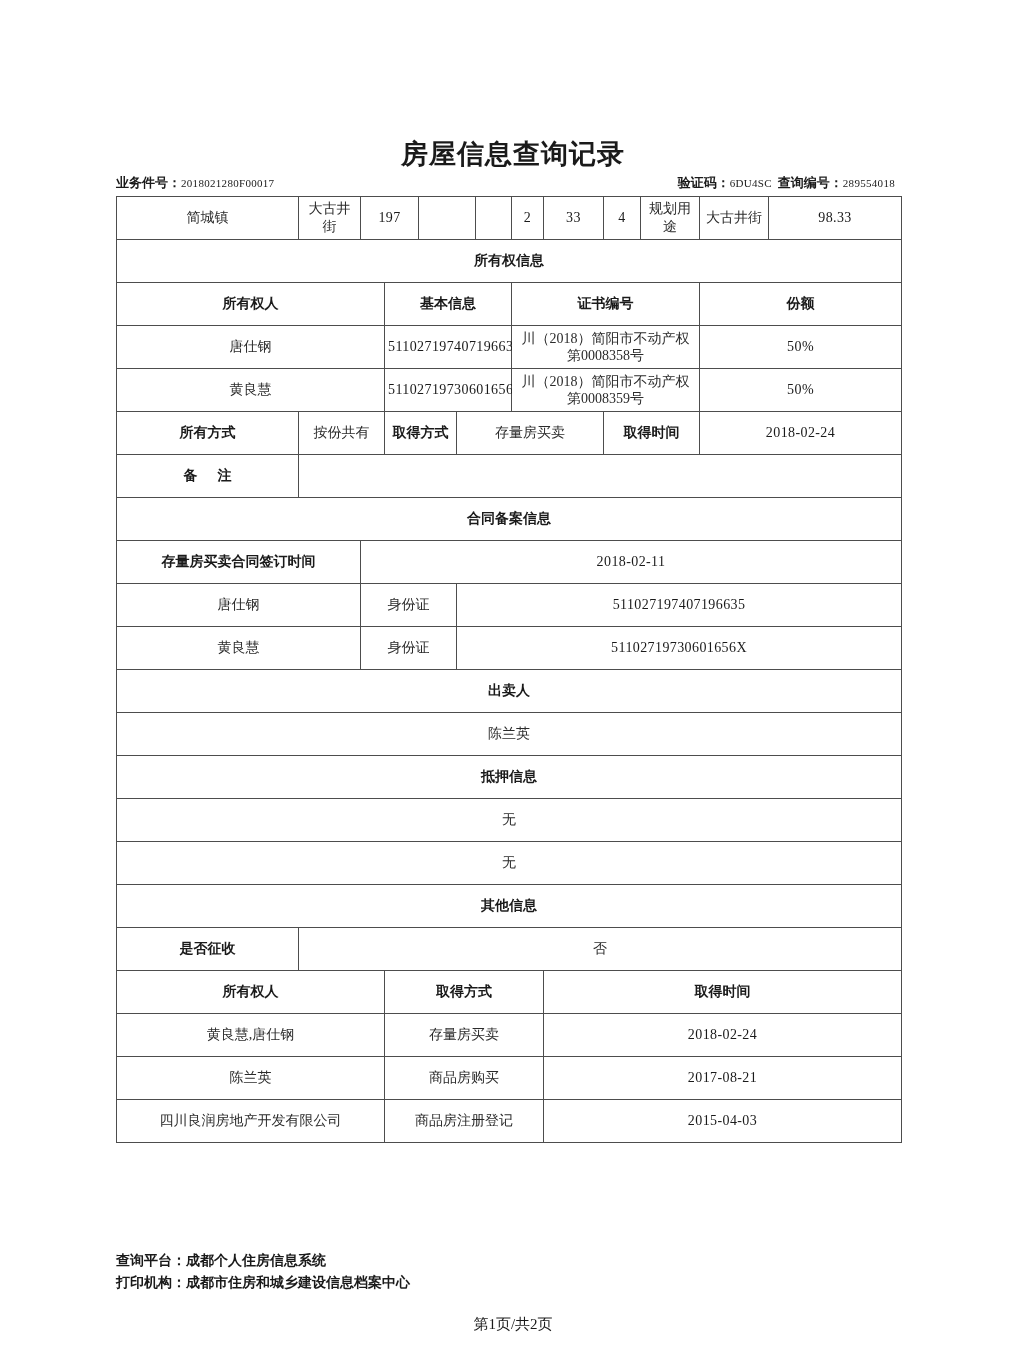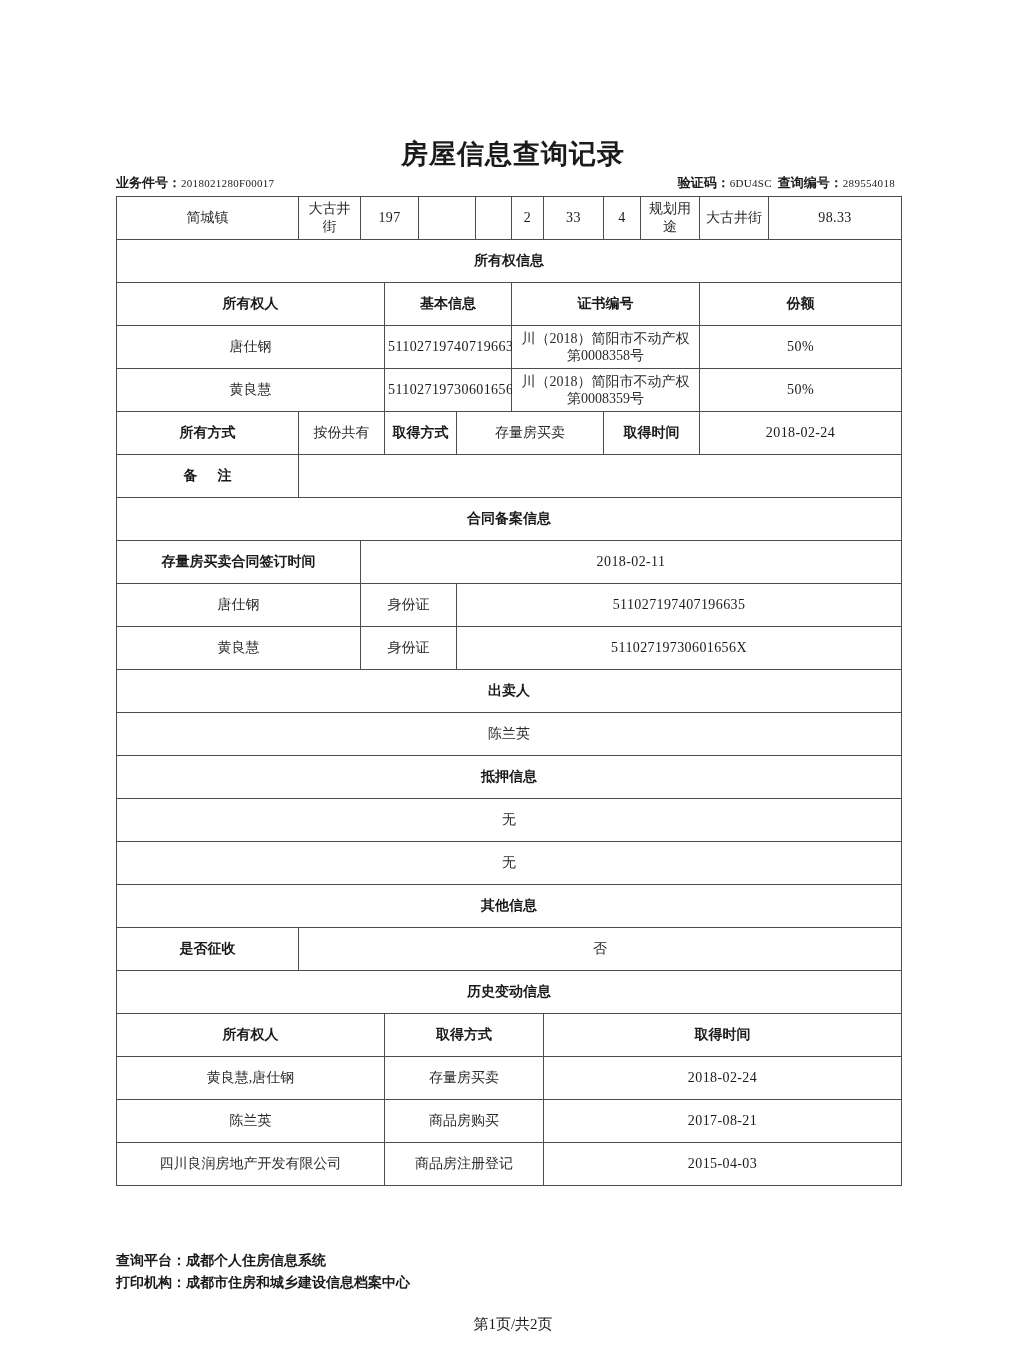--- a/index.html
+++ b/index.html
@@ -226,23 +226,20 @@
 
     <tr>
       <td class="sec" colspan="16">其他信息</td>
     </tr>
     <tr>
       <td class="hdr" colspan="2">是否征收</td>
       <td class="val" colspan="14">否</td>
     </tr>
 
     <tr>
-      <td class="sec" colspan="16">历史变动信息</td>
-    </tr>
-    <tr>
       <td class="hdr" colspan="5">所有权人</td>
       <td class="hdr" colspan="5">取得方式</td>
       <td class="hdr" colspan="6">取得时间</td>
     </tr>
     <tr>
       <td class="val" colspan="5">黄良慧,唐仕钢</td>
       <td class="val" colspan="5">存量房买卖</td>
       <td class="num" colspan="6">2018-02-24</td>
     </tr>
     <tr>

